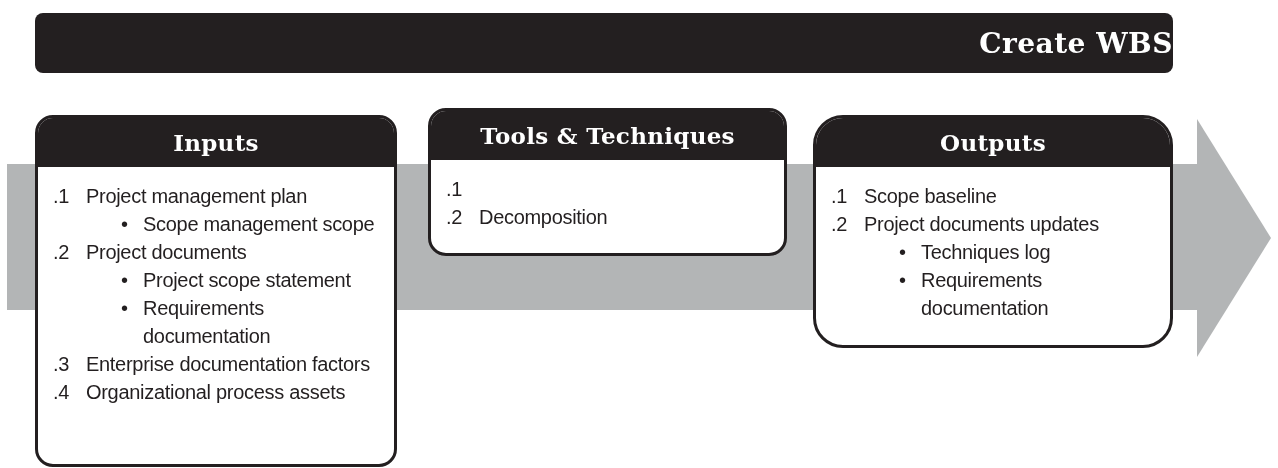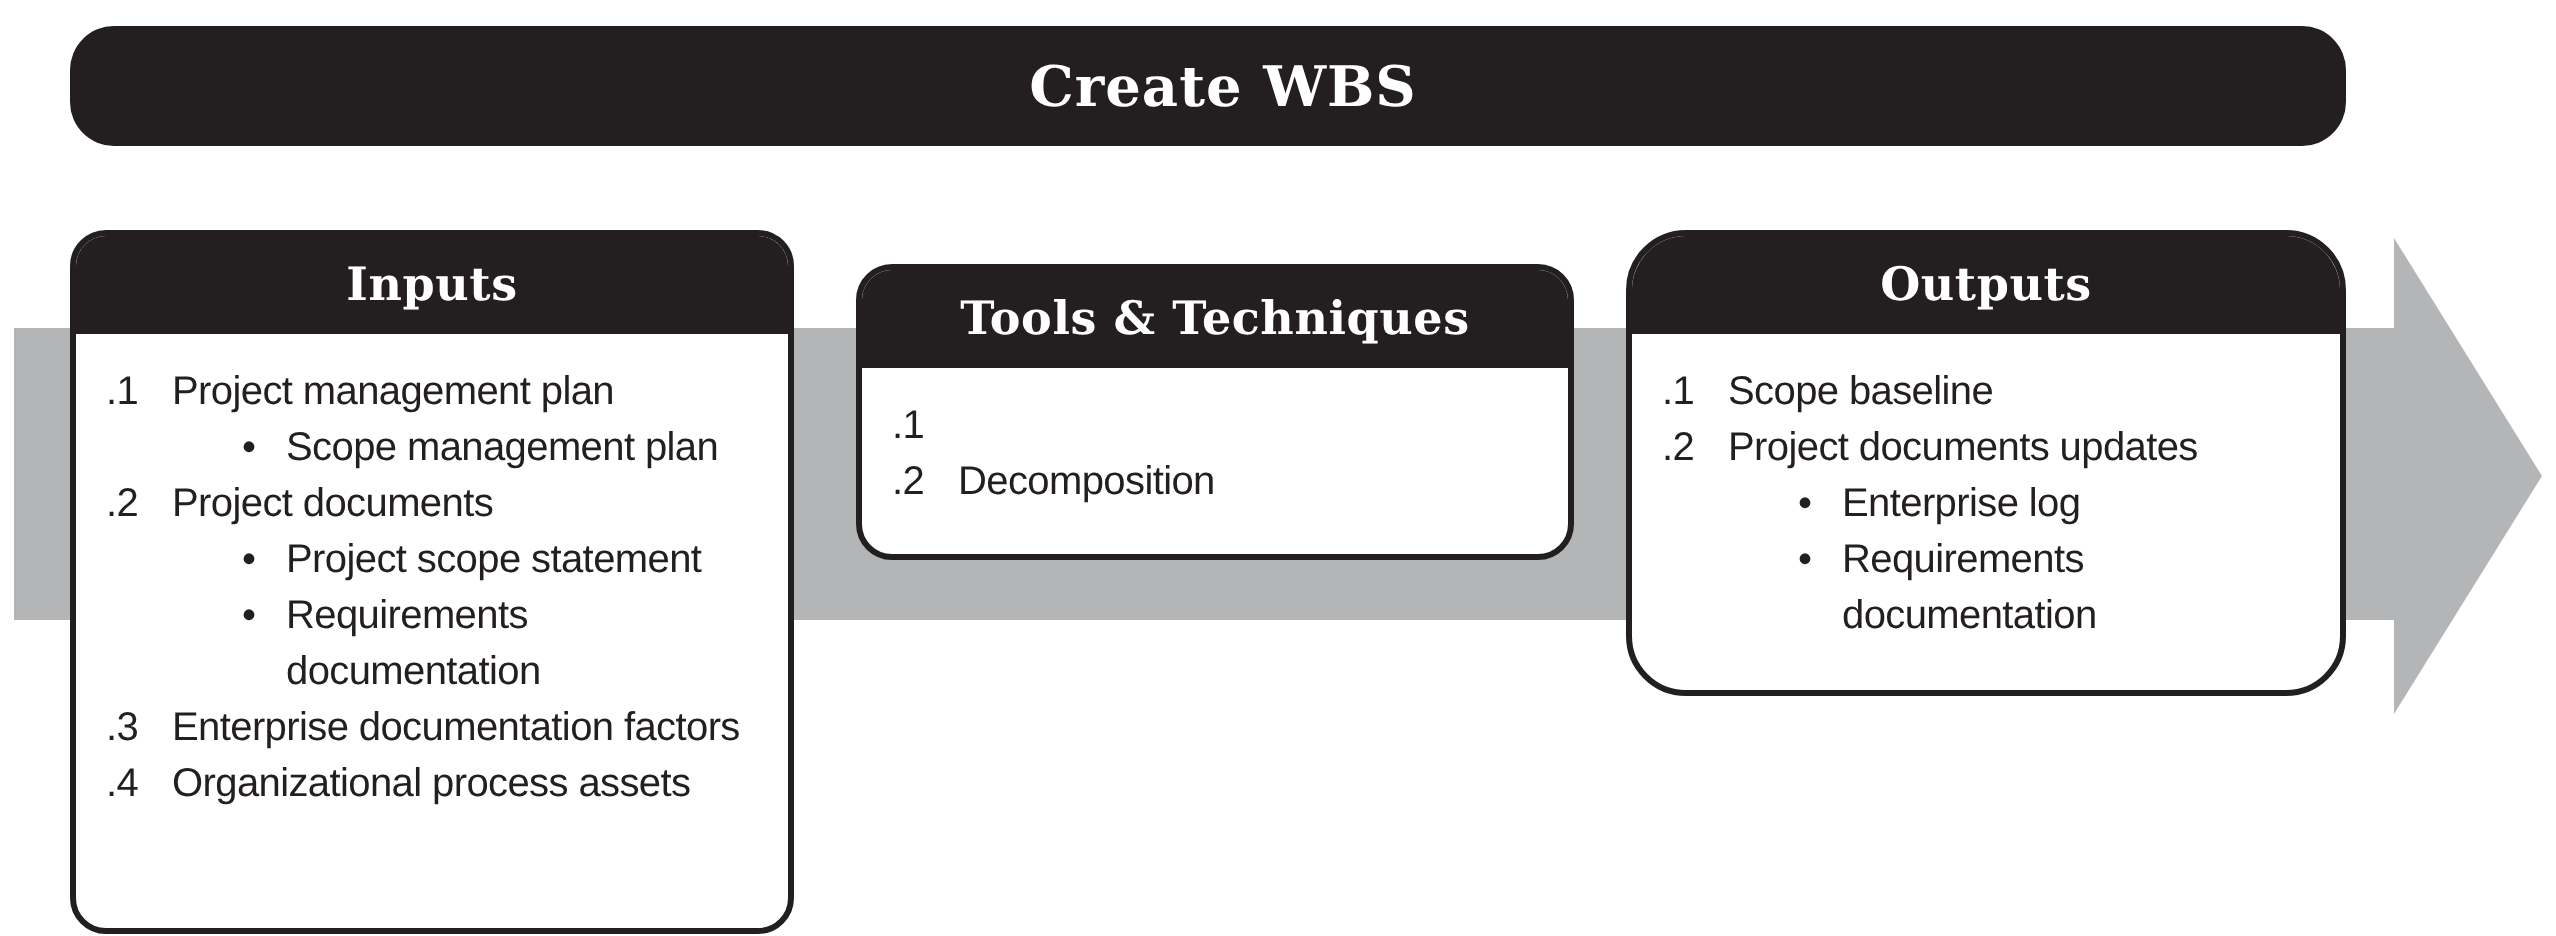--- a/index.html
+++ b/index.html
@@ -27,22 +27,22 @@
     left: 1197px; top: 119px;
     z-index: 1;
   }
 
   
   .title-bar {
     position: absolute;
     left: 35px; top: 13px;
     width: 1138px; height: 60px;
     background: #231f20;
-    border-radius: 22px;
-    display: flex; align-items: center; justify-content: center;
+    border-radius: 8px;
+    display: flex; align-items: center; justify-content: flex-end;
     z-index: 2;
     padding-left: 15px;
   }
   .title-bar span {
     color: #ffffff;
     font-family: "DejaVu Serif", serif;
     font-weight: 700;
     font-size: 28px;
     letter-spacing: 0.5px;
   }
@@ -50,21 +50,21 @@
   
   .box {
     position: absolute;
     background: #ffffff;
     border: 3px solid #231f20;
     border-radius: 18px;
     z-index: 3;
     overflow: hidden;
   }
   .box-inputs  { left: 35px;  top: 115px; width: 362px; height: 352px; }
-  .box-tools   { left: 428px; top: 132px; width: 359px; height: 148px; }
+  .box-tools   { left: 428px; top: 108px; width: 359px; height: 148px; }
   .box-outputs { left: 813px; top: 115px; width: 360px; height: 233px; border-radius: 30px; }
 
   .box-header {
     background: #231f20;
     color: #ffffff;
     height: 49px;
     display: flex; align-items: center; justify-content: center;
     font-family: "DejaVu Serif", serif;
     font-weight: 700;
     font-size: 23px;
@@ -98,21 +98,21 @@
 
   <div class="box box-inputs">
     <div class="box-header">Inputs</div>
     <div class="box-body">
       <div class="item">
         <span class="num">.1</span>
         <span class="txt">Project management plan</span>
       </div>
       <div class="item sub">
         <span class="bullet">•</span>
-        <span class="txt">Scope management plan</span>
+        <span class="txt">Scope management scope</span>
       </div>
       <div class="item">
         <span class="num">.2</span>
         <span class="txt">Project documents</span>
       </div>
       <div class="item sub">
         <span class="bullet">•</span>
         <span class="txt">Project scope statement</span>
       </div>
       <div class="item sub">
@@ -149,21 +149,21 @@
       <div class="item">
         <span class="num">.1</span>
         <span class="txt">Scope baseline</span>
       </div>
       <div class="item">
         <span class="num">.2</span>
         <span class="txt">Project documents updates</span>
       </div>
       <div class="item sub">
         <span class="bullet">•</span>
-        <span class="txt">Enterprise log</span>
+        <span class="txt">Techniques log</span>
       </div>
       <div class="item sub">
         <span class="bullet">•</span>
         <span class="txt">Requirements documentation</span>
       </div>
     </div>
   </div>
 
 </div>
 

